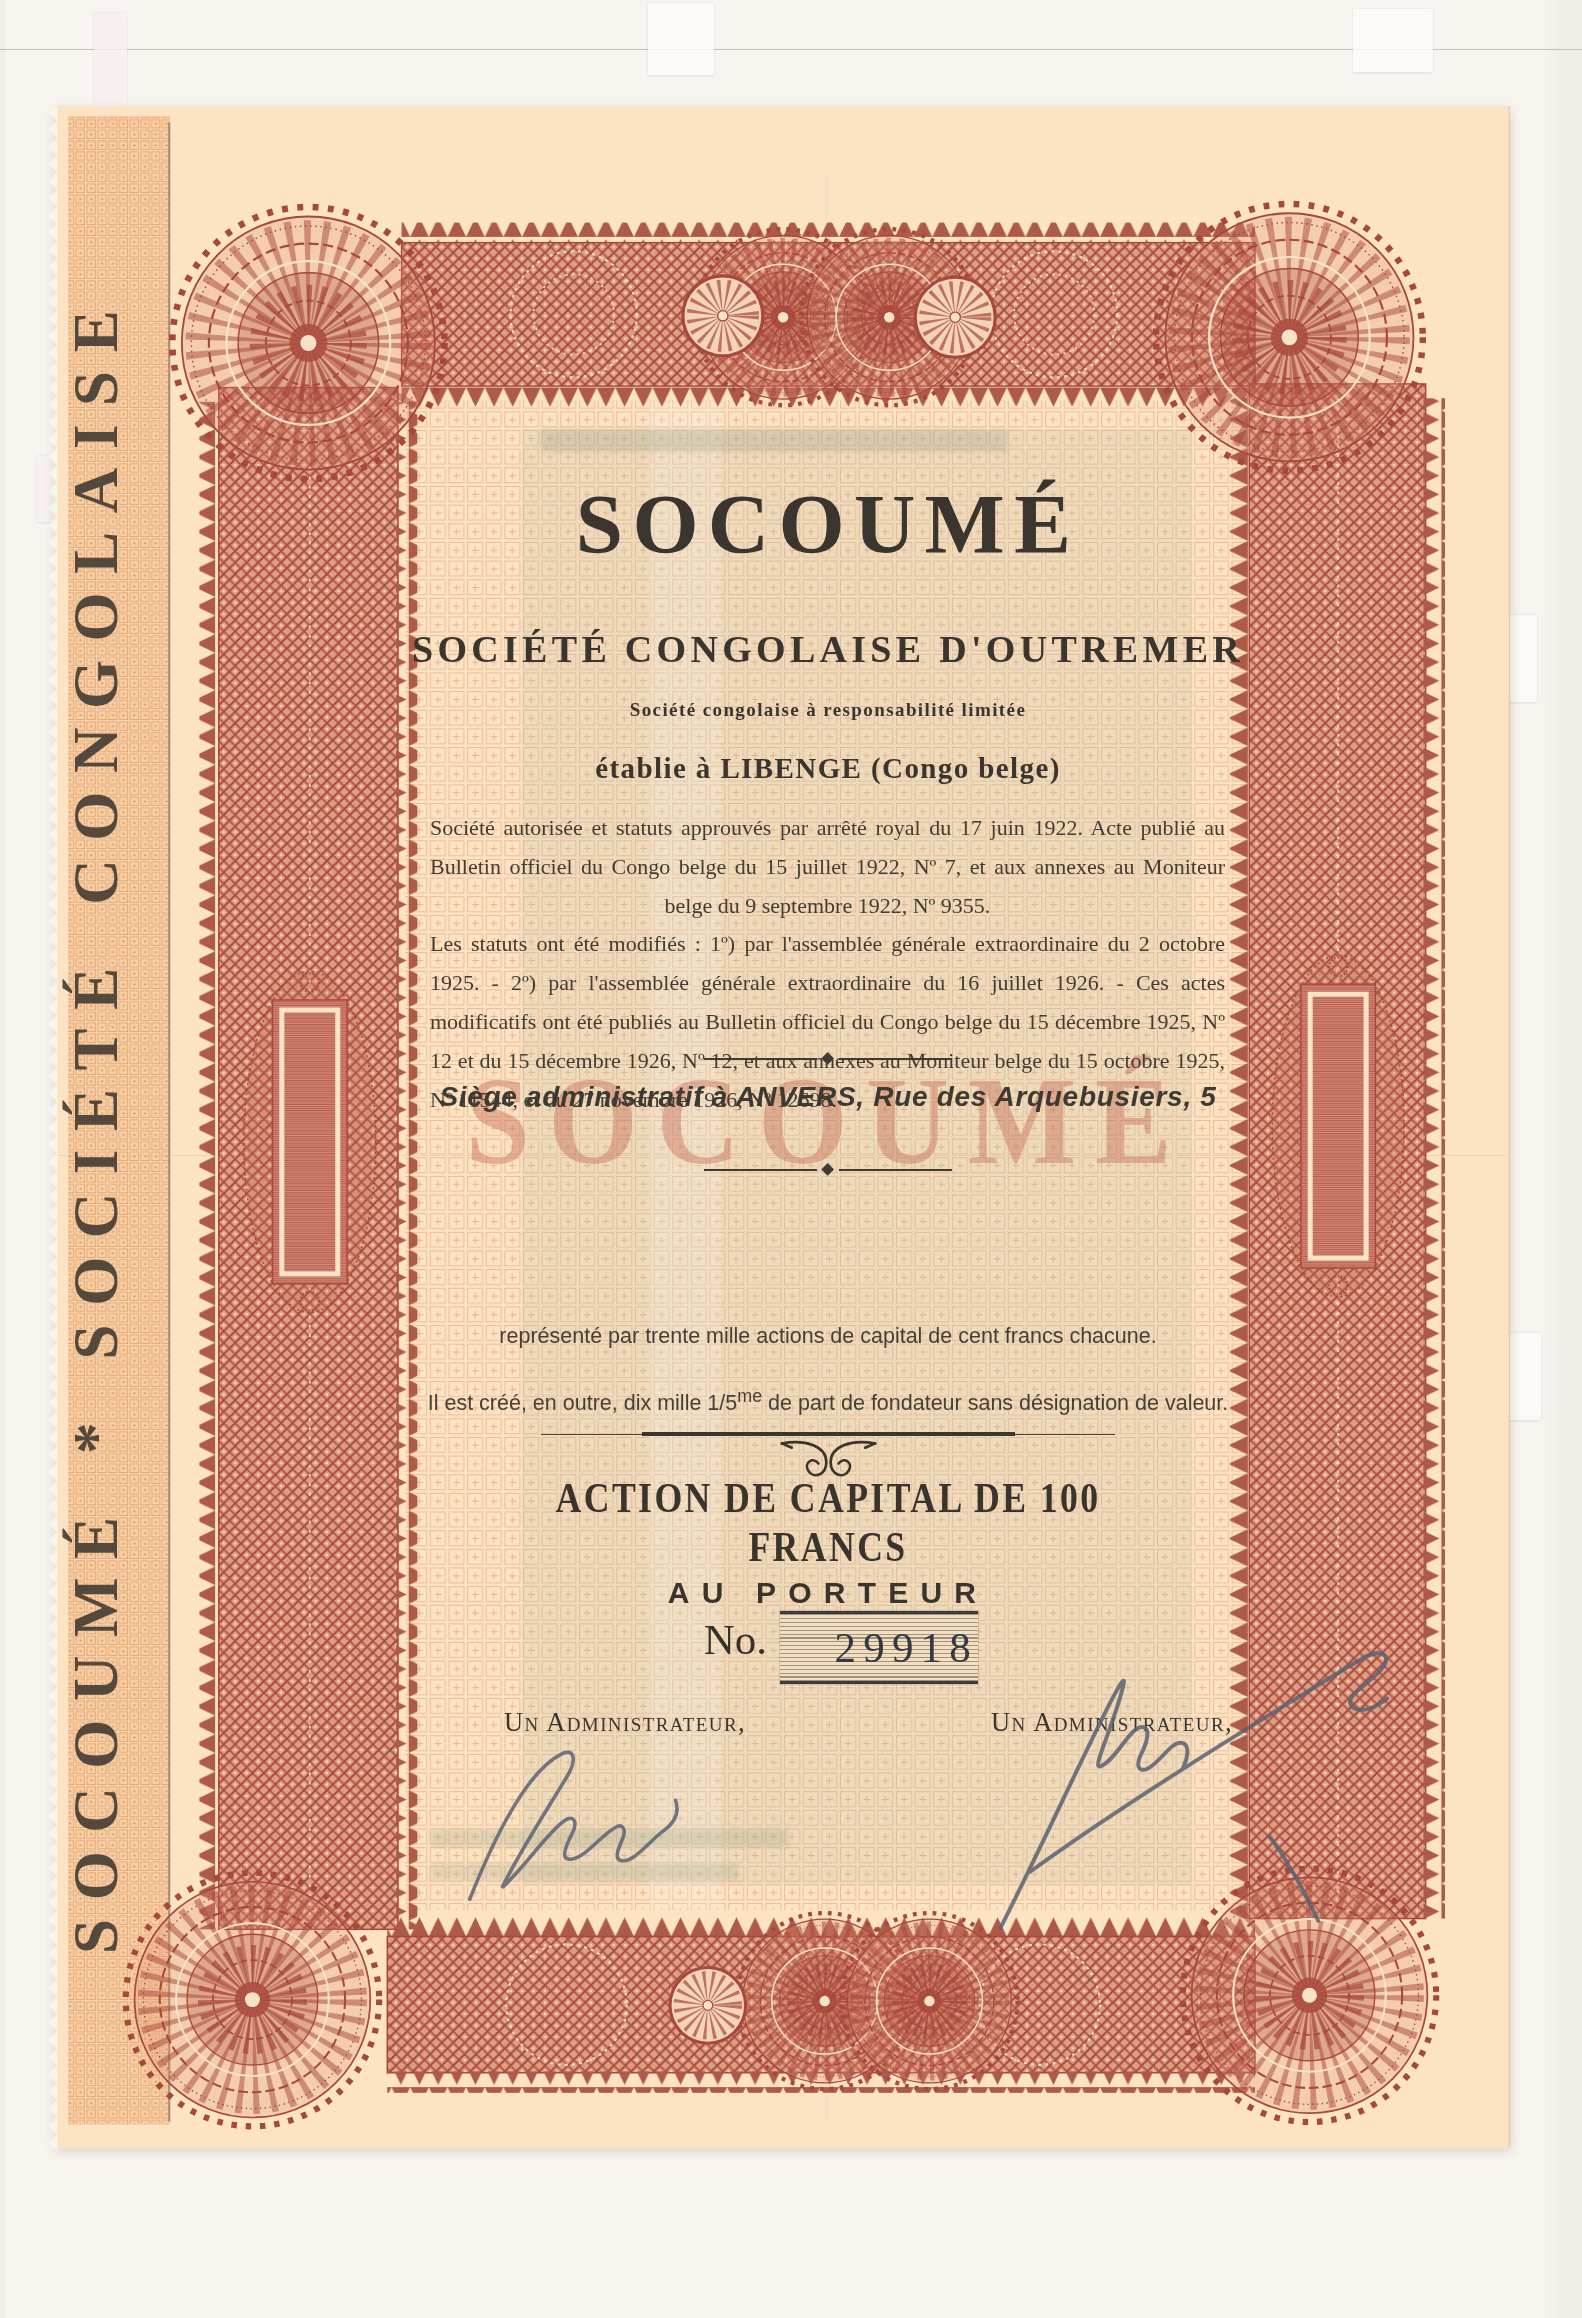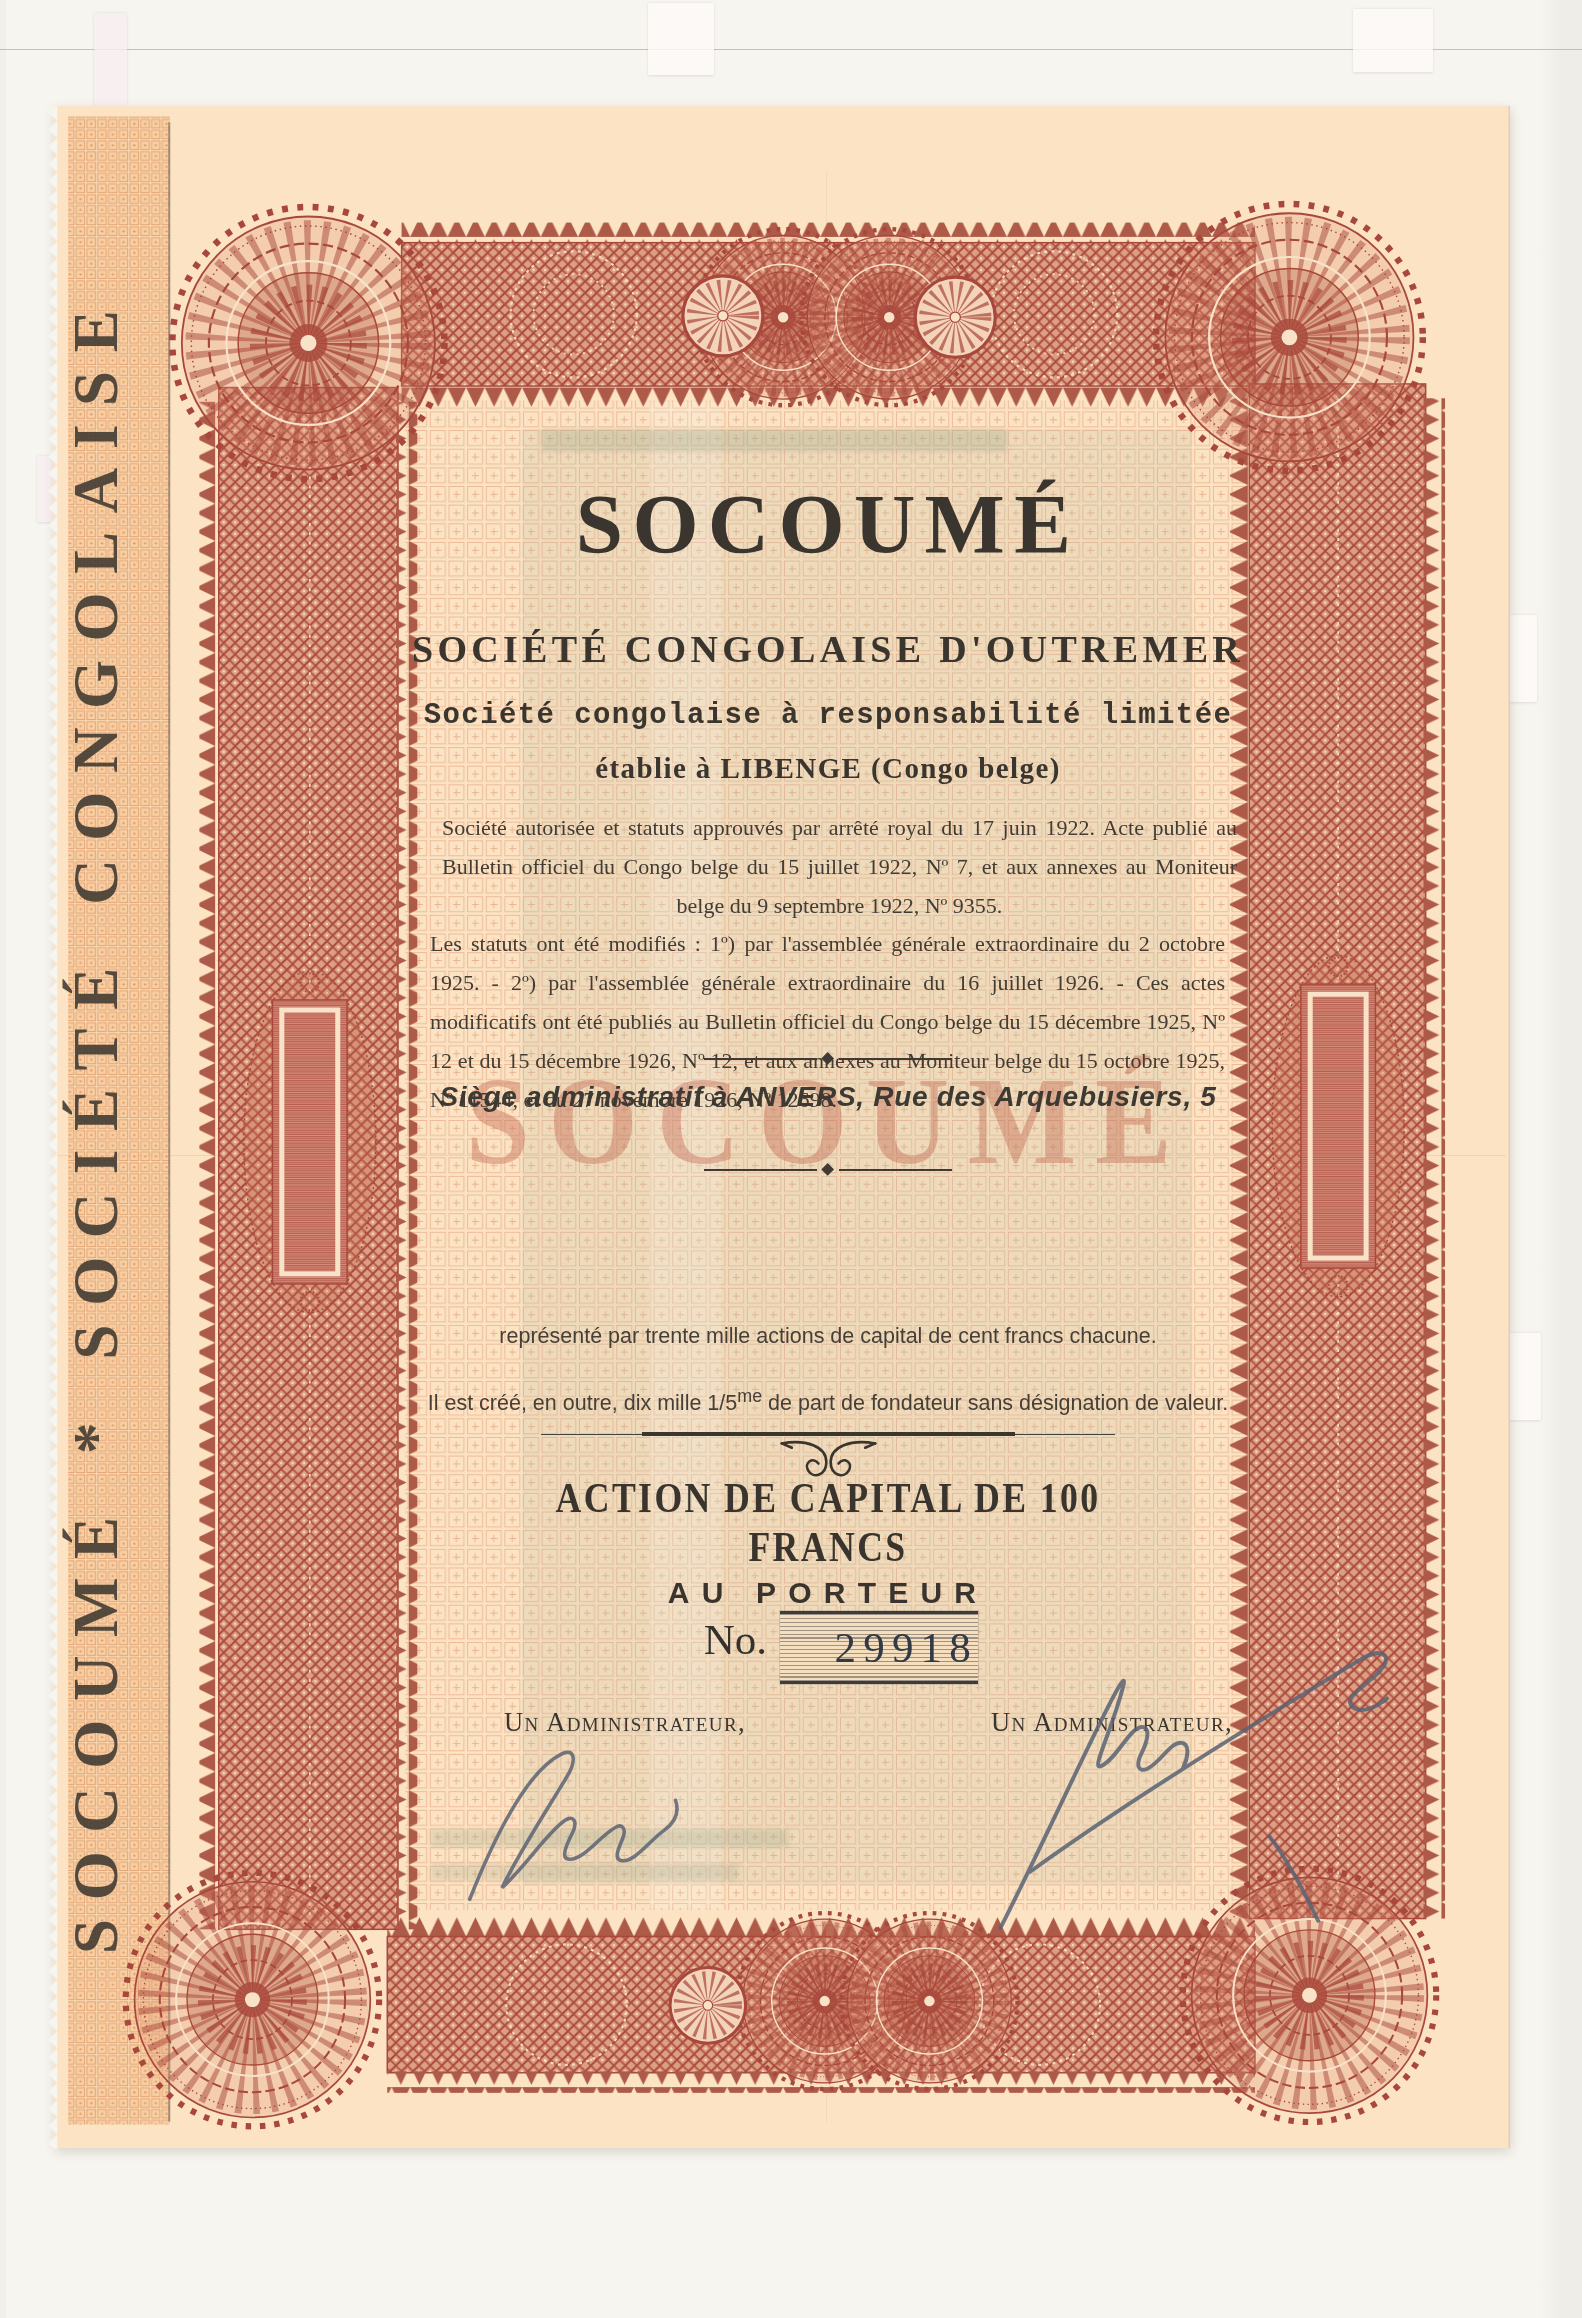--- a/index.html
+++ b/index.html
@@ -19,24 +19,24 @@
   
   .decor{position:absolute;left:0;top:0;z-index:2;}
   
   .watermark{position:absolute;left:405px;top:1056px;width:846px;text-align:center;z-index:3;
     font-family:"Liberation Serif",serif;font-weight:700;font-size:115px;letter-spacing:18.6px;
     color:rgba(192,95,73,.38);transform:scaleY(1.08);}
   
   .txt{position:absolute;left:405px;width:846px;text-align:center;color:#3a352f;z-index:4;}
   .title{top:475px;font-size:85px;font-weight:700;letter-spacing:9.3px;}
   .subtitle{top:627px;font-size:38px;font-weight:700;letter-spacing:4.3px;}
-  .legalform{top:699px;font-size:29px;font-weight:700;letter-spacing:1.4px;font-family:Liberation Mono, monospace;}
+  .legalform{top:699px;font-size:19px;font-weight:700;letter-spacing:1.4px;}
   .establish{top:752px;font-size:29px;font-weight:700;letter-spacing:1.4px;}
   .para{left:430px;width:795px;text-align:justify;font-size:22px;line-height:39px;color:#423c34;}
-  .para1{top:808px;text-align-last:center;padding-left:12px;}
+  .para1{top:808px;text-align-last:center;}
   .para2{top:924px;}
   .divider{position:absolute;left:405px;width:846px;display:flex;align-items:center;justify-content:center;z-index:4;}
   .divider .d-line{width:113px;height:2.2px;background:#3f3a33;}
   .divider .d-diamond{width:9.3px;height:9.3px;background:#3f3a33;transform:rotate(45deg);margin:0 6.5px;}
   .div1{top:1054px;} .div2{top:1165px;}
   .siege{top:1081px;font-family:Liberation Sans, sans-serif;font-style:italic;font-weight:700;font-size:28px;color:#3d3933;letter-spacing:0.7px;}
   .capital{top:1196px;display:flex;align-items:baseline;justify-content:center;gap:13px;font-family:"Liberation Sans",sans-serif;color:#3b362f;}
   .capital .cap-label{font-size:41px;display:inline-block;transform:scaleX(.93);}
   .capital .cap-amount{font-size:49px;font-weight:700;letter-spacing:1.4px;}
   .capital .cap-suffix{font-size:41px;display:inline-block;transform:scaleX(.93);}

